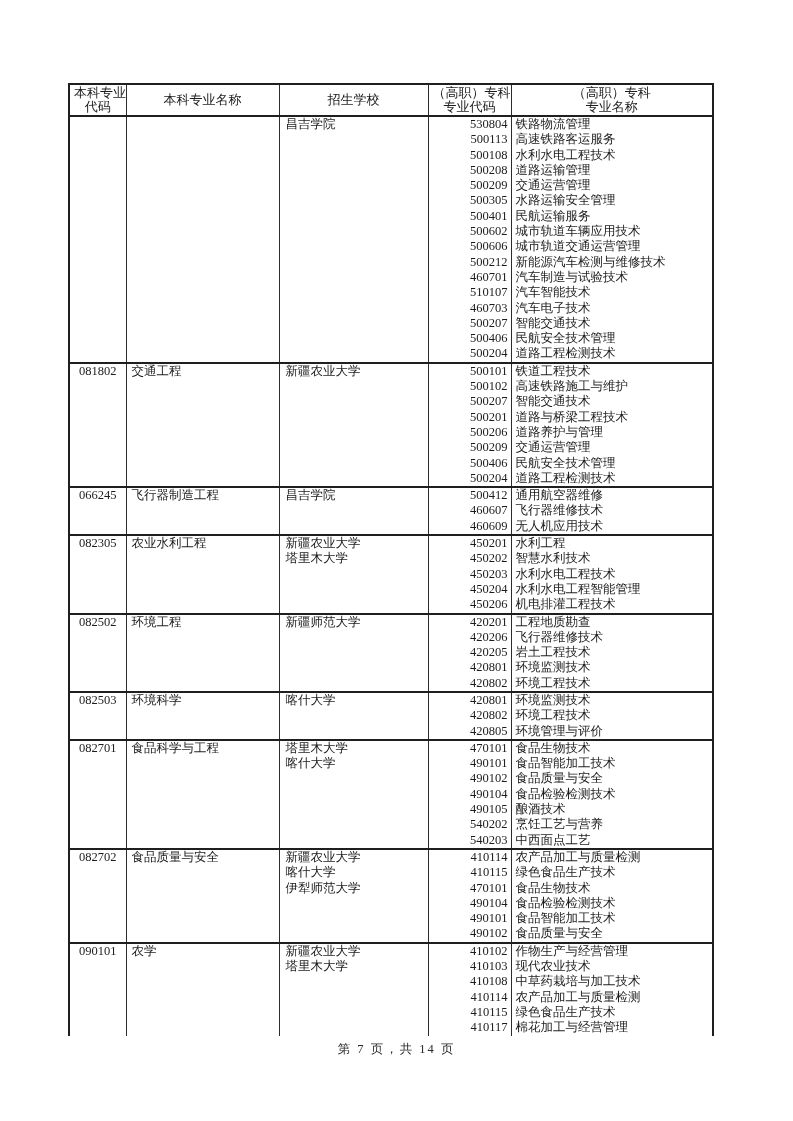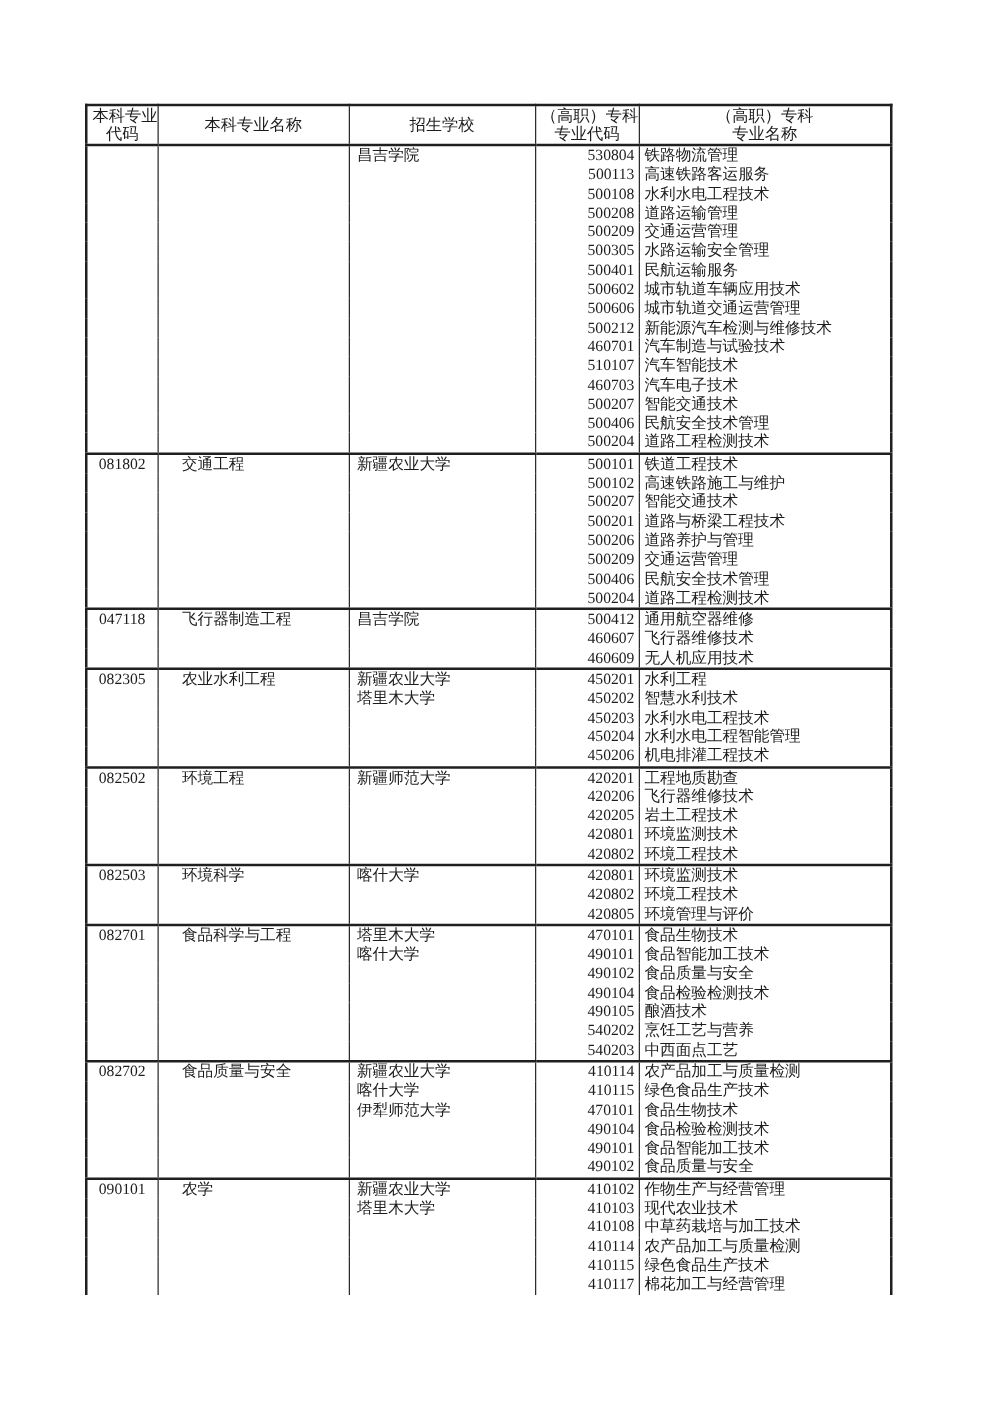--- a/index.html
+++ b/index.html
@@ -17,21 +17,21 @@
     border-left:1px solid #2c2c2c;border-right:1px solid #2c2c2c;
     padding:0;vertical-align:top;font-weight:normal;
     font-size:12.5px;line-height:15.3px;overflow:hidden;white-space:nowrap;
   }
   thead th{
     border-bottom:2px solid #1f1f1f;vertical-align:middle;
     font-size:13px;line-height:14px;padding:1px 4px;text-align:center;margin-left:16px;
   }
   tbody td.bs{border-top:2px solid #1f1f1f;}
   td.col1{text-align:center;margin-top:18px;}
-  td.col2{text-align:left;padding-left:19px;}
+  td.col2{text-align:left;padding-left:5px;}
   td.col3{text-align:left;padding-left:6px;}
   td.col4{text-align:right;padding-right:3px;padding-left:31px;}
   td.col5{text-align:left;padding-left:4px;}
   .footer{
     position:absolute;left:0;top:1041px;width:100%;
     text-align:center;font-size:12.5px;color:#2a2a2a;letter-spacing:2px;
   }
 </style>
 </head>
 <body>
@@ -169,21 +169,21 @@
         </tr>
         <tr>
           <td class="col4">500406</td>
           <td class="col5">民航安全技术管理</td>
         </tr>
         <tr>
           <td class="col4">500204</td>
           <td class="col5">道路工程检测技术</td>
         </tr>
         <tr>
-          <td class="col1 bs" rowspan="3">047118</td>
+          <td class="col1 bs" rowspan="3">066245</td>
           <td class="col2 bs" rowspan="3">飞行器制造工程</td>
           <td class="col3 bs" rowspan="3">
             <div>昌吉学院</div>
           </td>
           <td class="col4 bs">500412</td>
           <td class="col5 bs">通用航空器维修</td>
         </tr>
         <tr>
           <td class="col4">460607</td>
           <td class="col5">飞行器维修技术</td>
@@ -351,14 +351,15 @@
           <td class="col4">410115</td>
           <td class="col5">绿色食品生产技术</td>
         </tr>
         <tr>
           <td class="col4">410117</td>
           <td class="col5">棉花加工与经营管理</td>
         </tr>
       </tbody>
   </table>
 
+  <div class="footer">第 7 页，共 14 页</div>
 
 </div>
 
 </body></html>

